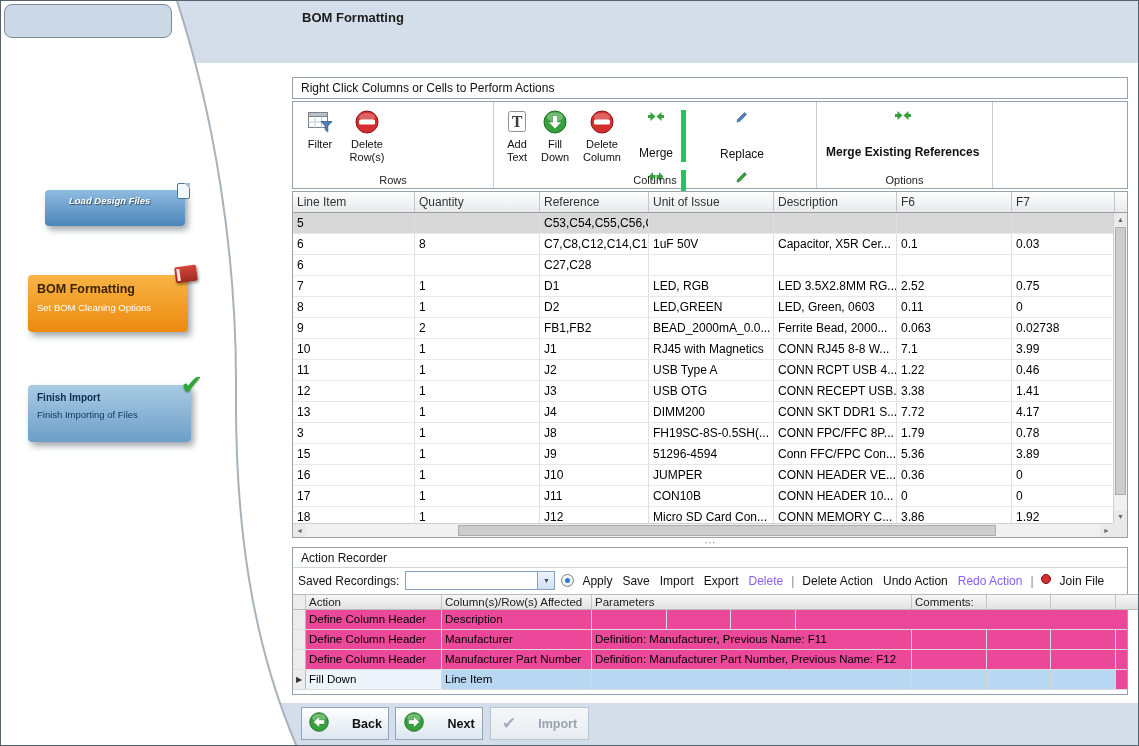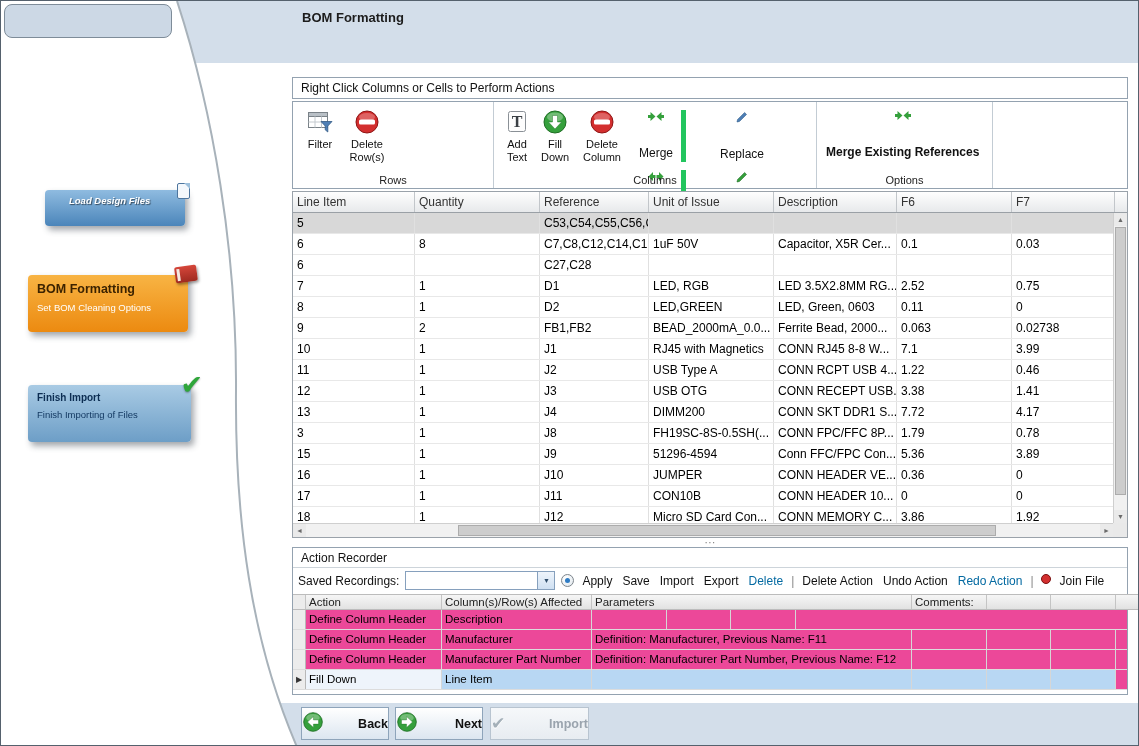--- a/index.html
+++ b/index.html
@@ -73,35 +73,35 @@
 
   
   .recorder { position:absolute; left:291px; top:546px; width:836px; height:148px; background:#fff; border:1px solid #94a2b0; }
   .rec-title { height:20px; line-height:20px; padding-left:8px; font-size:12px; color:#111; border-bottom:1px solid #cdd4da; }
   .rec-controls { height:25px; display:flex; align-items:center; gap:6px; padding:0 5px; font-size:12px; color:#111; }
   .combo { width:150px; height:19px; border:1px solid #86a0bd; background:#fff; display:flex; justify-content:flex-end; }
   .combo-arrow { width:17px; height:100%; background:linear-gradient(180deg,#eef4fb,#cfe0f2); border-left:1px solid #86a0bd; display:flex; align-items:center; justify-content:center; font-size:7px; color:#2f4d6b; }
   .radio { width:13px; height:13px; border-radius:50%; border:1px solid #7d858c; background:radial-gradient(circle at 35% 30%, #fff, #dfe6ec); position:relative; }
   .radio::after { content:""; position:absolute; left:3px; top:3px; width:5px; height:5px; border-radius:50%; background:#2f7cc4; }
   .tbtn { padding:0 2px; white-space:nowrap; }
-  .tbtn.disabled { color:#0369a1; }
+  .tbtn.disabled { color:#8b5cf6; }
   .tsep { color:#888; }
   .rec-grid { margin-top:1px; }
   .rheader { display:flex; height:16px; background:linear-gradient(180deg,#f6f6f6,#e2e2e2); border-top:1px solid #bcbcbc; border-bottom:1px solid #bcbcbc; width:886px; }
   .rcell { flex:none; font-size:11.5px; padding:0 3px; white-space:nowrap; overflow:hidden; border-right:1px solid #d6d6d6; line-height:19px; }
   .rheader .rcell { line-height:14px; color:#222; border-right:1px solid #c4c4c4; }
   .rrow { display:flex; height:20px; border-bottom:1px solid #dcdcdc; background:#ec4899; }
   .rmk { width:13px; background:#ececec; border-right:1px solid #b8b8b8; font-size:8px; text-align:center; color:#333; }
   .rc0{width:136px}.rc1{width:150px}.rc2{width:320px}.rc3{width:75px}.rc4{width:64px}.rc5{width:65px}
   .rrow.sel .rcell { background:#b8d7f3; }
   .rrow.sel .rcell.rc0 { background:#eef4fb; }
   .rrow.sel .rcell.rmk { background:#ececec; }
 
   
-  .footer-btn { position:absolute; top:706px; height:33px; display:flex; align-items:center; justify-content:space-between; gap:22px; border:1px solid #8ea4ba; background:linear-gradient(180deg,#ffffff,#dce6f0); font-weight:bold; font-size:12.5px; color:#111; }
+  .footer-btn { position:absolute; top:706px; height:33px; display:flex; align-items:center; justify-content:center; gap:22px; border:1px solid #8ea4ba; background:linear-gradient(180deg,#ffffff,#dce6f0); font-weight:bold; font-size:12.5px; color:#111; }
   .btn-back { left:300px; width:88px; }
   .btn-next { left:394px; width:88px; }
   .btn-import { left:489px; width:99px; color:#9aa4ae; background:linear-gradient(180deg,#f6f8fa,#e7ecf1); border-color:#b8c4d0; }
   .import-check { font-size:17px; font-weight:bold; color:#a4b0b9; text-shadow:0 1px 0 #fff; }
 </style>
 </head>
 <body>
 
 <div class="w">
 

